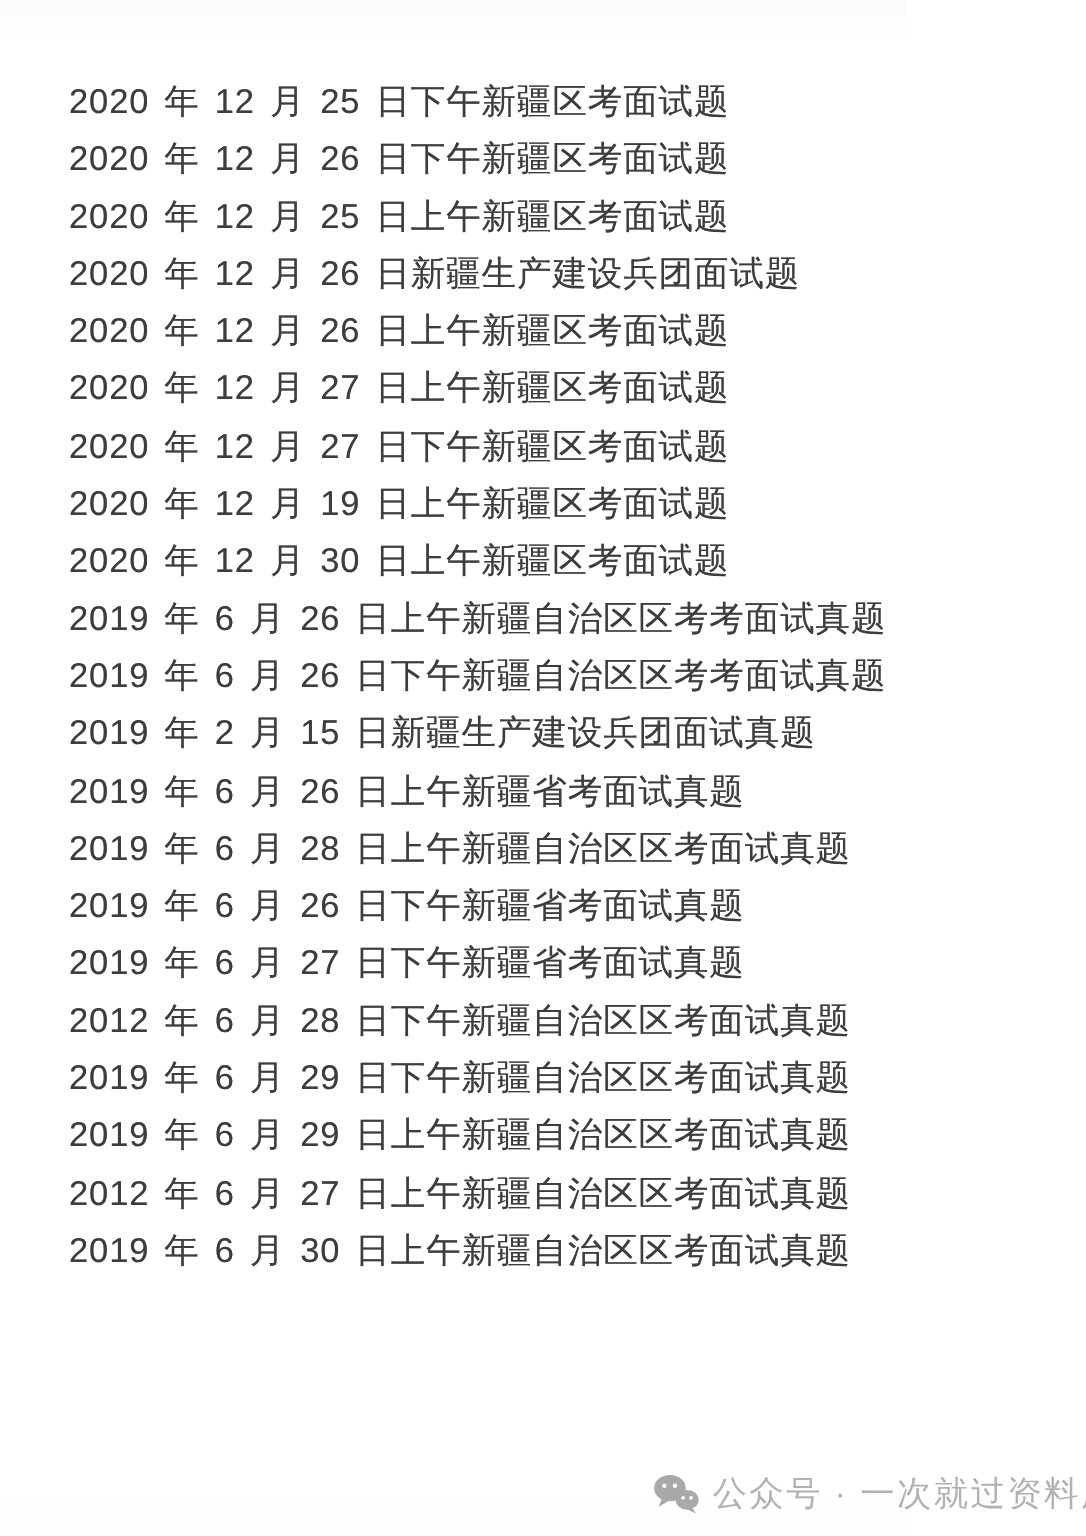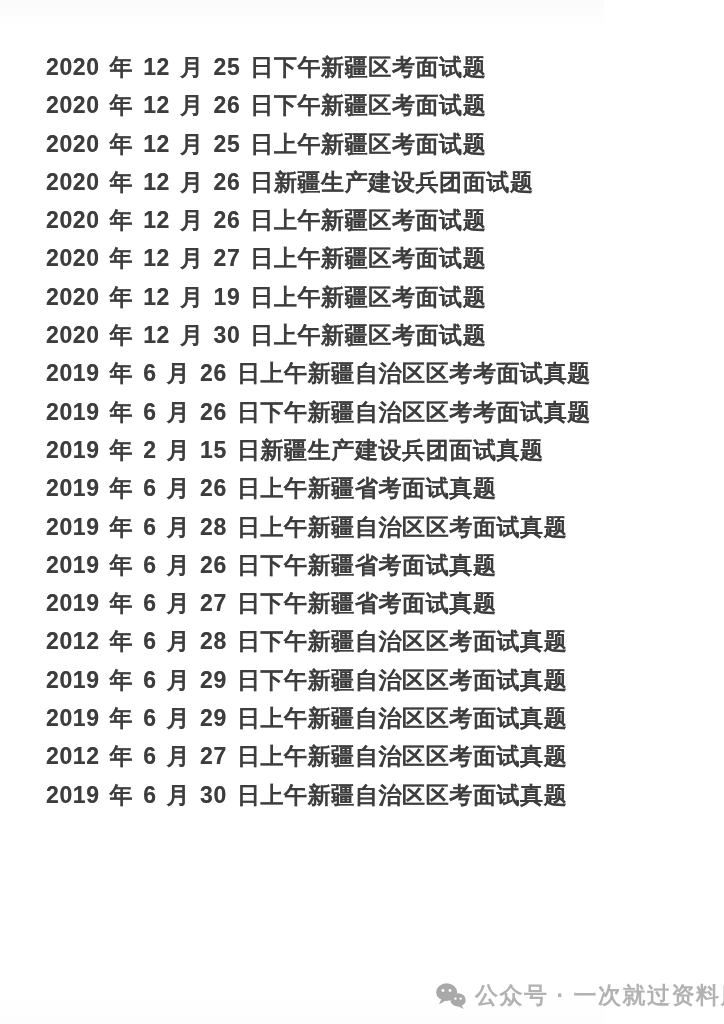--- a/index.html
+++ b/index.html
@@ -9,21 +9,20 @@
     height: 1024px;
     background: #ffffff;
     overflow: hidden;
     font-family: "Liberation Sans", "DejaVu Sans", sans-serif;
   }
   .page {
     position: relative;
     width: 604px;
     height: 1024px;
     background: linear-gradient(180deg, #fbfbfb 0%, #ffffff 3%, #ffffff 97%, #fdfdfd 100%);
-    font-weight: bold;
   }
   .list {
     position: absolute;
     left: 46px;
     top: 48px;
     right: 20px;
   }
   .row {
     height: 38.3px;
     line-height: 38.3px;
@@ -61,20 +60,21 @@
 
 <div class="page">
 
   <div class="list">
     <div class="row">2020 年 12 月 25 日下午新疆区考面试题</div>
     <div class="row">2020 年 12 月 26 日下午新疆区考面试题</div>
     <div class="row">2020 年 12 月 25 日上午新疆区考面试题</div>
     <div class="row">2020 年 12 月 26 日新疆生产建设兵团面试题</div>
     <div class="row">2020 年 12 月 26 日上午新疆区考面试题</div>
     <div class="row">2020 年 12 月 27 日上午新疆区考面试题</div>
+    <div class="row">2020 年 12 月 27 日下午新疆区考面试题</div>
     <div class="row">2020 年 12 月 19 日上午新疆区考面试题</div>
     <div class="row">2020 年 12 月 30 日上午新疆区考面试题</div>
     <div class="row">2019 年 6 月 26 日上午新疆自治区区考考面试真题</div>
     <div class="row">2019 年 6 月 26 日下午新疆自治区区考考面试真题</div>
     <div class="row">2019 年 2 月 15 日新疆生产建设兵团面试真题</div>
     <div class="row">2019 年 6 月 26 日上午新疆省考面试真题</div>
     <div class="row">2019 年 6 月 28 日上午新疆自治区区考面试真题</div>
     <div class="row">2019 年 6 月 26 日下午新疆省考面试真题</div>
     <div class="row">2019 年 6 月 27 日下午新疆省考面试真题</div>
     <div class="row">2012 年 6 月 28 日下午新疆自治区区考面试真题</div>

